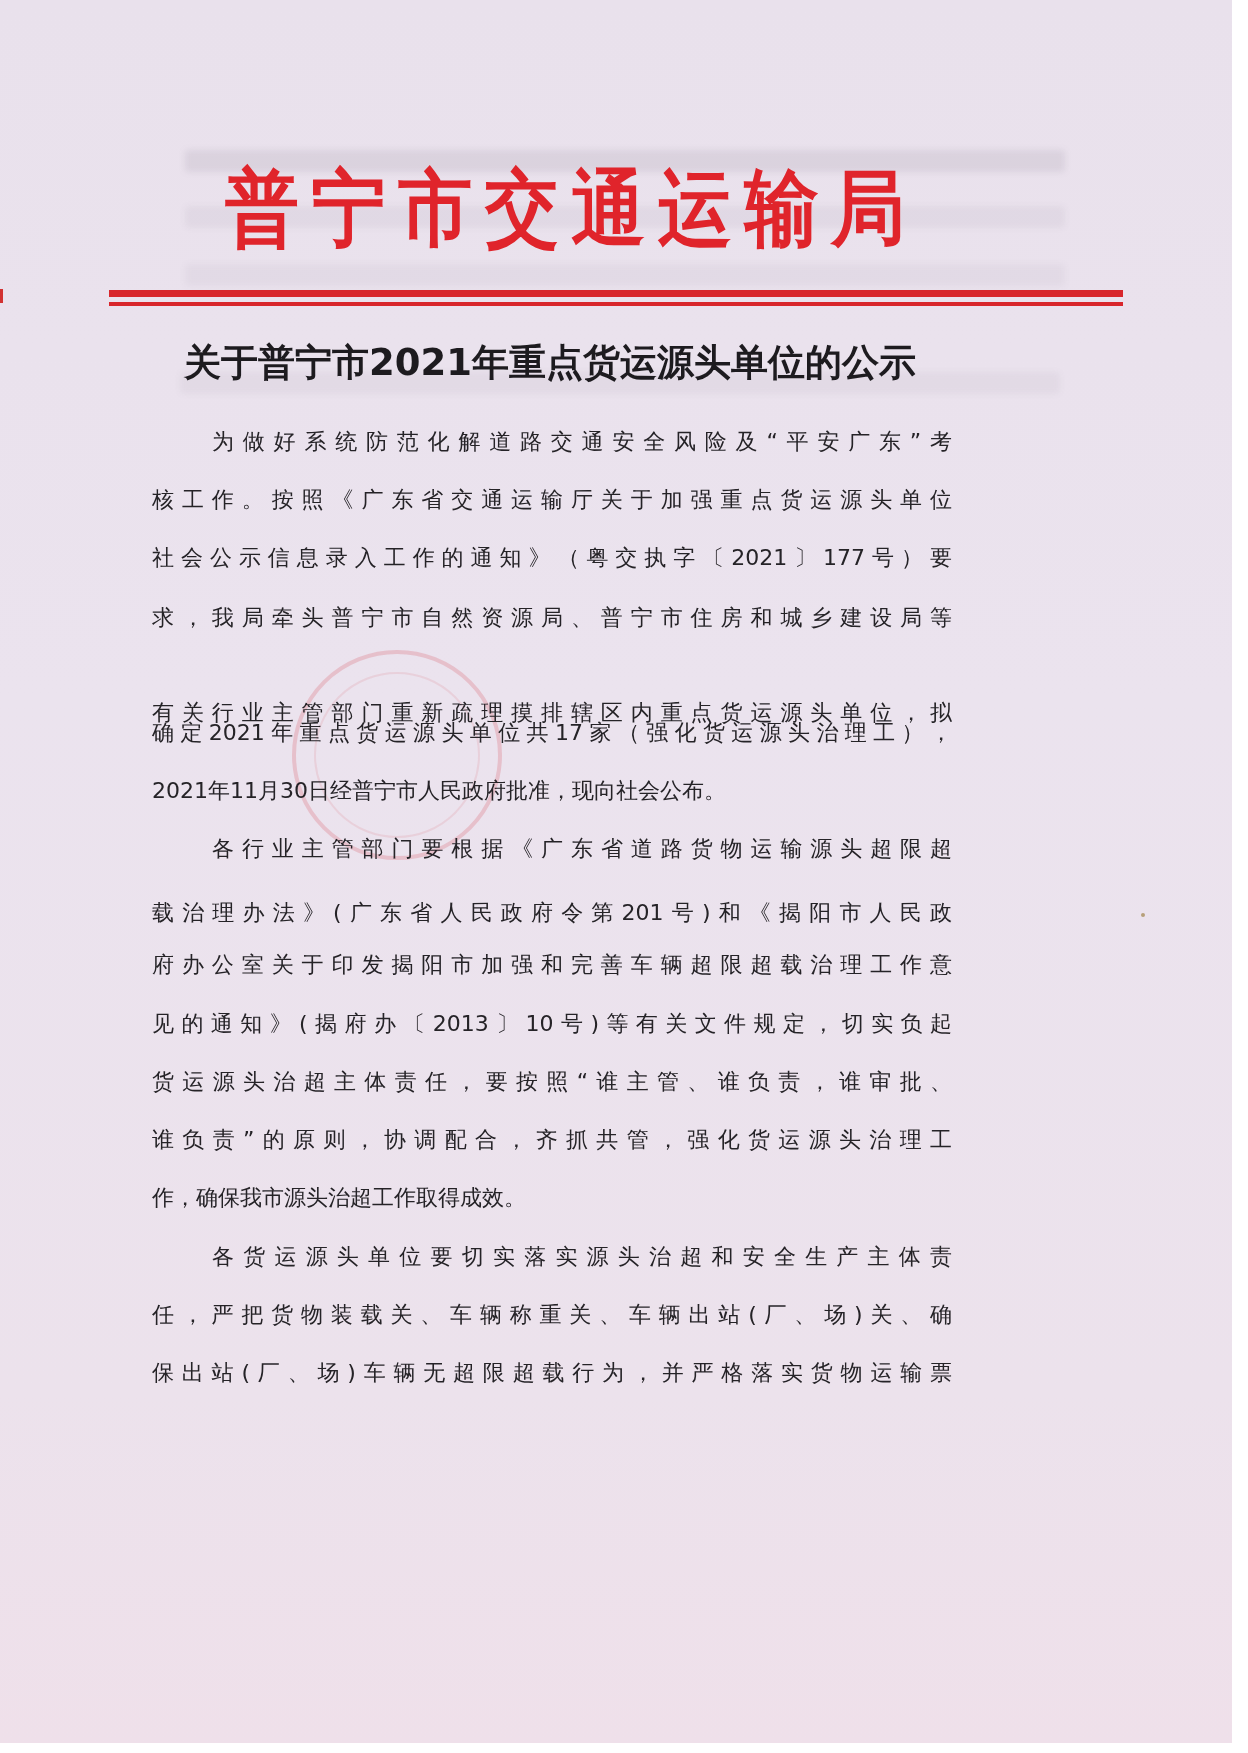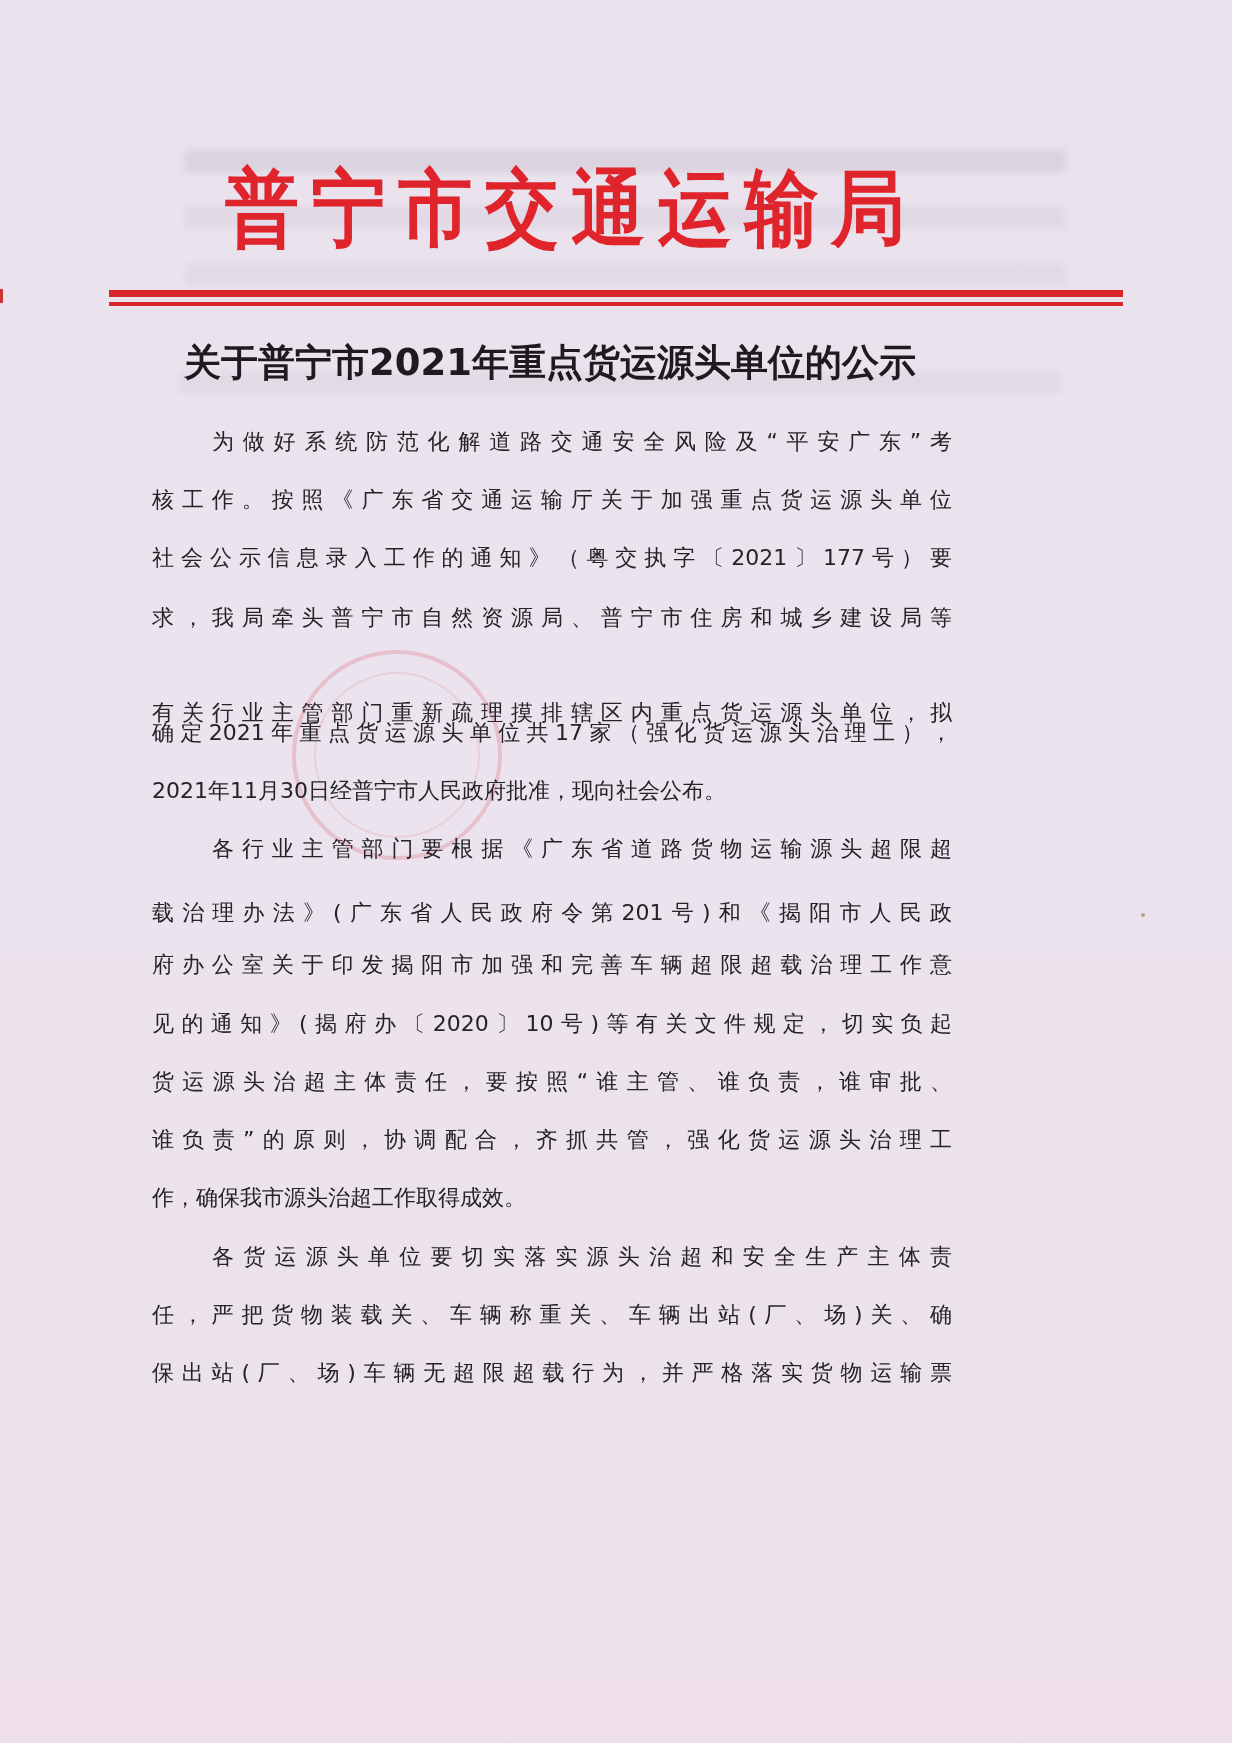--- a/index.html
+++ b/index.html
@@ -96,21 +96,21 @@
   <div class="body-line" style="top:480px;font-family:Liberation Serif, serif;">核工作。按照《广东省交通运输厅关于加强重点货运源头单位</div>
   <div class="body-line" style="top:538px;">社会公示信息录入工作的通知》（粤交执字〔2021〕177号）要</div>
   <div class="body-line" style="top:598px;">求，我局牵头普宁市自然资源局、普宁市住房和城乡建设局等</div>
   <div class="body-line" style="top:693px;">有关行业主管部门重新疏理摸排辖区内重点货运源头单位，拟</div>
   <div class="body-line" style="top:713px;">确定2021年重点货运源头单位共17家（强化货运源头治理工），</div>
   <div class="body-line last" style="top:771px;">2021年11月30日经普宁市人民政府批准，现向社会公布。</div>
 
   <div class="body-line indent" style="top:829px;">各行业主管部门要根据《广东省道路货物运输源头超限超</div>
   <div class="body-line" style="top:845px;margin-top:48px;">载治理办法》(广东省人民政府令第201号)和《揭阳市人民政</div>
   <div class="body-line" style="top:945px;">府办公室关于印发揭阳市加强和完善车辆超限超载治理工作意</div>
-  <div class="body-line" style="top:1004px;">见的通知》(揭府办〔2020〕10号)等有关文件规定，切实负起</div>
+  <div class="body-line" style="top:1004px;">见的通知》(揭府办〔2013〕10号)等有关文件规定，切实负起</div>
   <div class="body-line" style="top:1062px;">货运源头治超主体责任，要按照“谁主管、谁负责，谁审批、</div>
   <div class="body-line" style="top:1120px;">谁负责”的原则，协调配合，齐抓共管，强化货运源头治理工</div>
   <div class="body-line last" style="top:1178px;">作，确保我市源头治超工作取得成效。</div>
 
   <div class="body-line indent" style="top:1237px;">各货运源头单位要切实落实源头治超和安全生产主体责</div>
   <div class="body-line" style="top:1295px;">任，严把货物装载关、车辆称重关、车辆出站(厂、场)关、确</div>
   <div class="body-line" style="top:1353px;">保出站(厂、场)车辆无超限超载行为，并严格落实货物运输票</div>
 
   <div class="speck" style="left:1141px; top:913px;"></div>
 </div>

